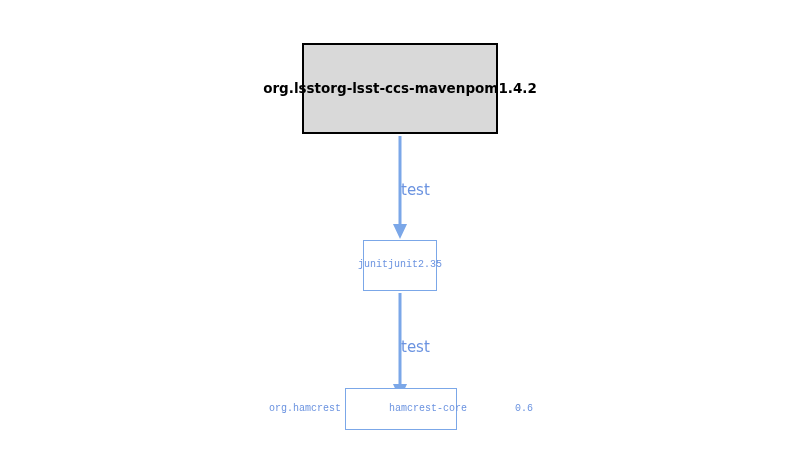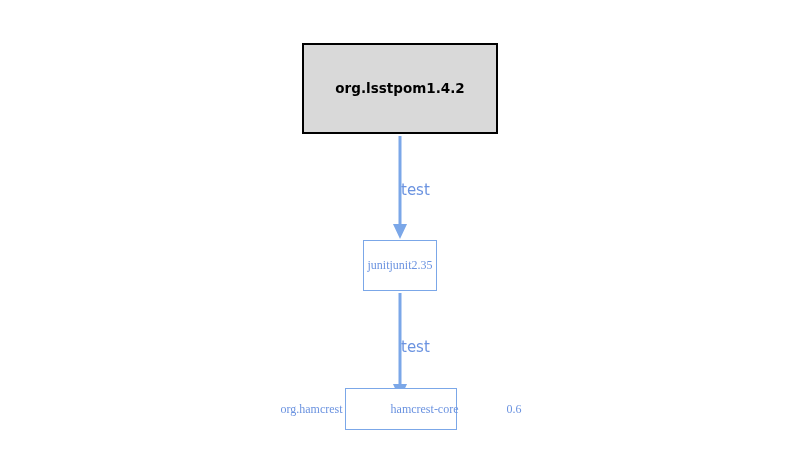--- a/index.html
+++ b/index.html
@@ -56,23 +56,23 @@
     border: 2px solid #000000;
     font-family: "DejaVu Sans", sans-serif;
     font-weight: bold;
     font-size: 13.5px;
     color: #000000;
     line-height: 19px;
   }
   .node-dep {
     background: #ffffff;
     border: 1.6px solid #7ba7e8;
-    font-family: Liberation Serif, serif;
+    font-family: Liberation Mono, monospace;
     font-weight: normal;
-    font-size: 12px;
+    font-size: 10px;
     color: #6b93e0;
     line-height: 12.5px;
   }
   .node-junit {
     left: 363px;
     top: 240px;
     width: 74px;
     height: 51px;
   }
   .node-hamcrest {
@@ -108,20 +108,21 @@
       <polygon points="393,224 407,224 400,239" fill="#7ba7e8"></polygon>
     </g>
     <g>
       <line x1="400" y1="293" x2="400" y2="386" stroke="#7ba7e8" stroke-width="3"></line>
       <polygon points="393,384 407,384 400,399" fill="#7ba7e8"></polygon>
     </g>
   </svg>
 
   <div class="node node-root">
     <span class="node-line">org.lsst</span>
+    <span class="node-line">org-lsst-ccs-maven</span>
     <span class="node-line">pom</span>
     <span class="node-line">1.4.2</span>
   </div>
 
   <div class="node node-dep node-junit">
     <span class="node-line">junit</span>
     <span class="node-line">junit</span>
     <span class="node-line">2.35</span>
   </div>
 

